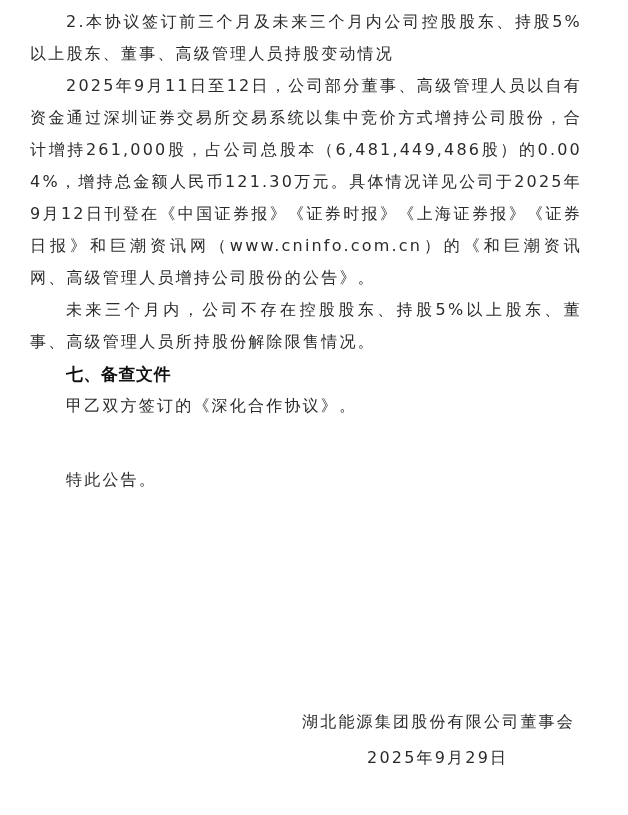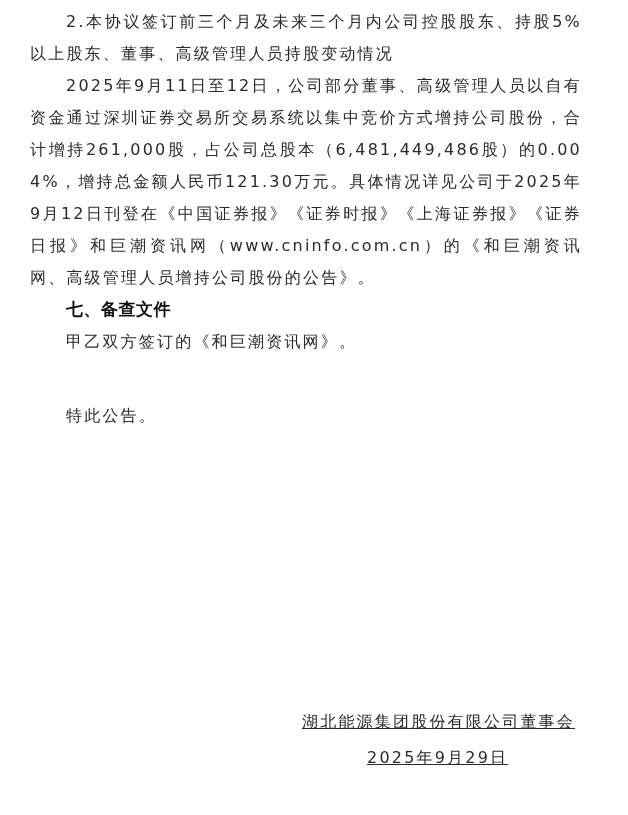--- a/index.html
+++ b/index.html
@@ -10,31 +10,32 @@
   }
   .page { position: absolute; left: 30px; top: 6px; width: 552px; }
   .para {
     font-size: 16px; line-height: 32px; margin: 0;
     letter-spacing: 2.2px; text-align: justify; text-align-last: left;
     word-break: break-all;
   }
   .indent { text-indent: 36px; }
   .heading {
     font-size: 17px; font-weight: bold; color: #111;
-    line-height: 32px; margin: 0; padding-left: 36px; letter-spacing: 0.5px; font-family: Liberation Serif, serif;
+    line-height: 32px; margin: 0; padding-left: 36px; letter-spacing: 0.5px;
   }
   .spacer { height: 42px; }
-  .sig { position: absolute; font-size: 16px; letter-spacing: 2.2px; line-height: 20px; white-space: nowrap; text-decoration: underline; }
+  .sig { position: absolute; font-size: 16px; letter-spacing: 2.2px; line-height: 20px; white-space: nowrap; }
 </style>
 </head>
 <body>
 
 <div class="page">
   <p class="para indent">2.本协议签订前三个月及未来三个月内公司控股股东、持股5%以上股东、董事、高级管理人员持股变动情况</p>
   <p class="para indent">2025年9月11日至12日，公司部分董事、高级管理人员以自有资金通过深圳证券交易所交易系统以集中竞价方式增持公司股份，合计增持261,000股，占公司总股本（6,481,449,486股）的0.004%，增持总金额人民币121.30万元。具体情况详见公司于2025年9月12日刊登在《中国证券报》《证券时报》《上海证券报》《证券日报》和巨潮资讯网（www.cninfo.com.cn）的《和巨潮资讯网、高级管理人员增持公司股份的公告》。</p>
+  <p class="para indent">未来三个月内，公司不存在控股股东、持股5%以上股东、董事、高级管理人员所持股份解除限售情况。</p>
   <p class="heading">七、备查文件</p>
-  <p class="para indent">甲乙双方签订的《和巨潮资讯网》。</p>
+  <p class="para indent">甲乙双方签订的《深化合作协议》。</p>
   <div class="spacer"></div>
   <p class="para indent">特此公告。</p>
 </div>
 
 <div class="sig" style="left:302px; top:712px;">湖北能源集团股份有限公司董事会</div>
 <div class="sig" style="left:367px; top:748px;">2025年9月29日</div>
 
 </body></html>

